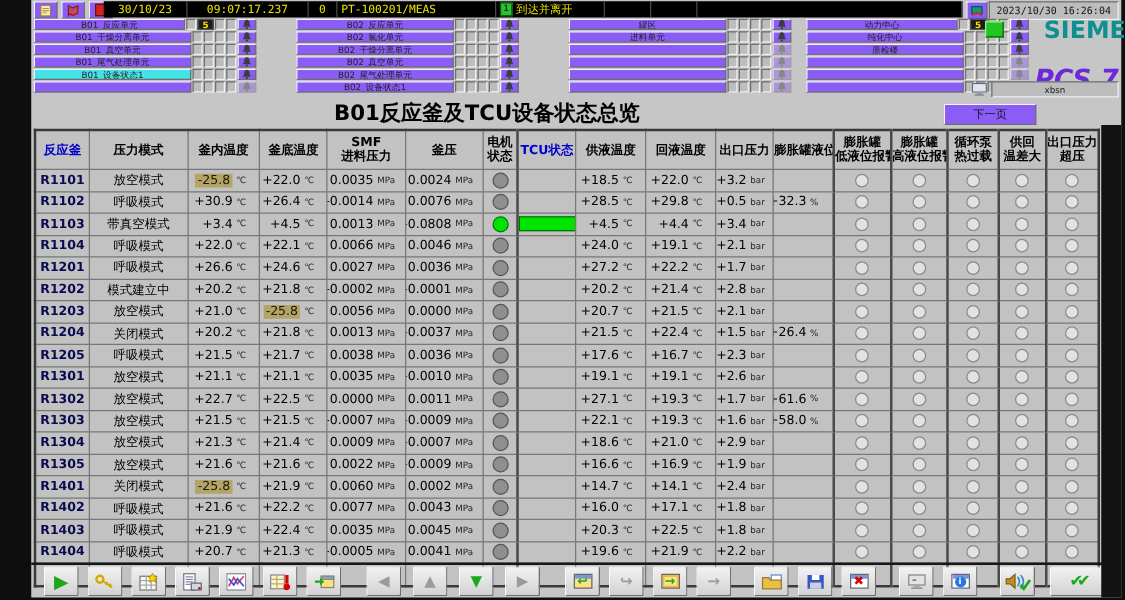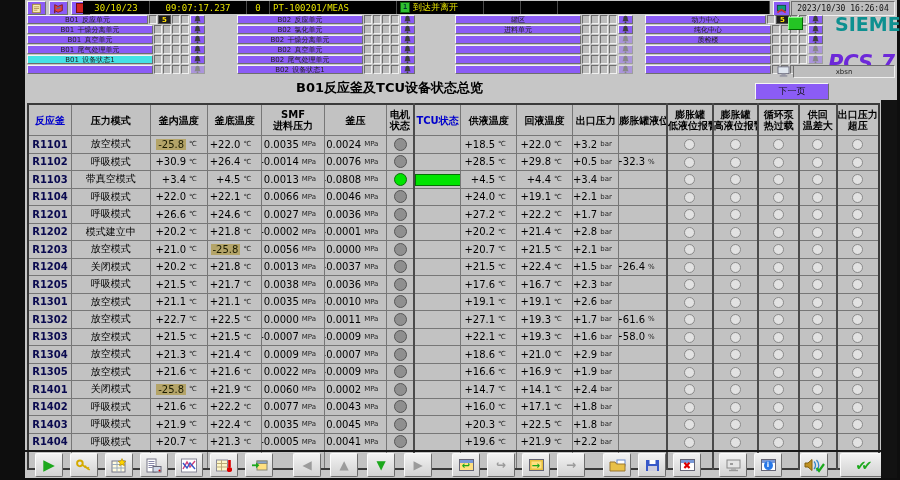--- a/index.html
+++ b/index.html
@@ -30,21 +30,21 @@
   
   #led{position:absolute;left:763px;top:17px;width:13px;height:11px;background:#24c424;border:1px solid;border-color:#8f8 #060 #060 #8f8;}
   #siemens{position:absolute;left:810px;top:13px;width:90px;text-align:center;color:#0e9090;
     font-weight:bold;font-size:19px;letter-spacing:0px;}
   #pcs7{position:absolute;left:780px;top:51px;width:90px;text-align:right;color:#6d28d9;
     font-weight:bold;font-style:italic;font-size:21px;}
   #userrow{position:absolute;left:752px;top:62px;display:flex;align-items:center;gap:3px;}
   #userfield{width:100px;height:11px;font-size:7px;color:#222;display:flex;align-items:center;justify-content:center;}
   #nextbtn{position:absolute;left:730px;top:83px;width:72px;height:15px;font-size:9px;color:#111;
     display:flex;align-items:center;justify-content:center;cursor:pointer;}
-  #title{position:absolute;left:2px;top:79px;width:725px;text-align:center;font-size:13px;font-weight:bold;color:#000;}
+  #title{position:absolute;left:2px;top:79px;width:725px;text-align:center;font-size:17px;font-weight:bold;color:#000;}
   
   #grid{position:absolute;left:2px;top:103px;width:853px;}
   table{border-collapse:collapse;table-layout:fixed;width:853px;background:#c2c2c2;}
   th,td{border:1px solid #777;padding:0;overflow:hidden;white-space:nowrap;}
   table{border:2px solid #3a3a3a;}
   th{height:30px;font-size:10px;font-weight:bold;color:#000;line-height:11px;}
   th.blue{color:#0000cc;}
   td{height:16.5px;font-size:10px;text-align:center;color:#000;}
   td.id{font-weight:bold;color:#0a0a50;}
   .thick{border-left:2px solid #4a4a4a;}

